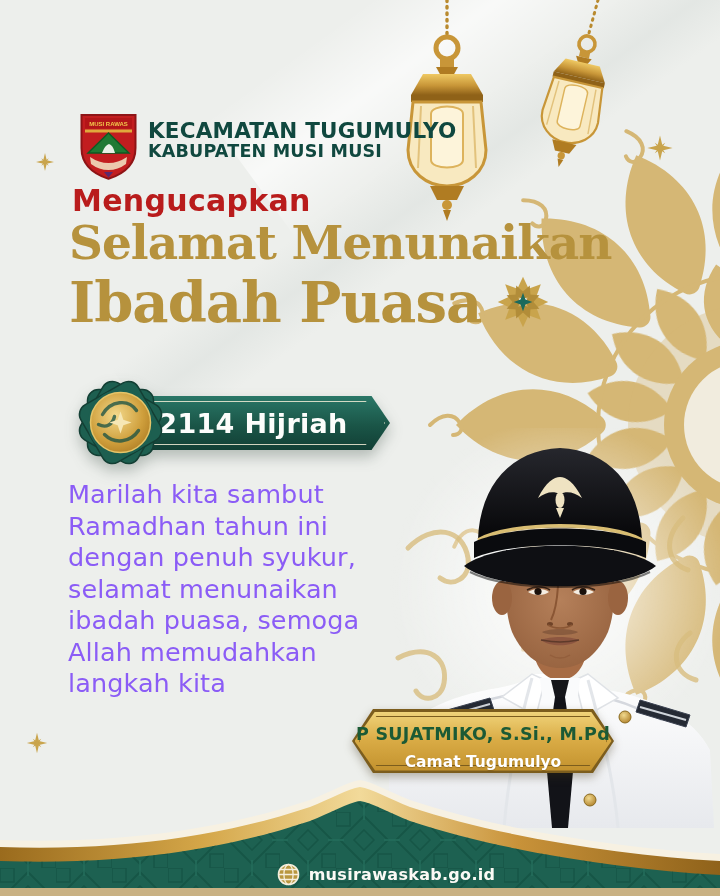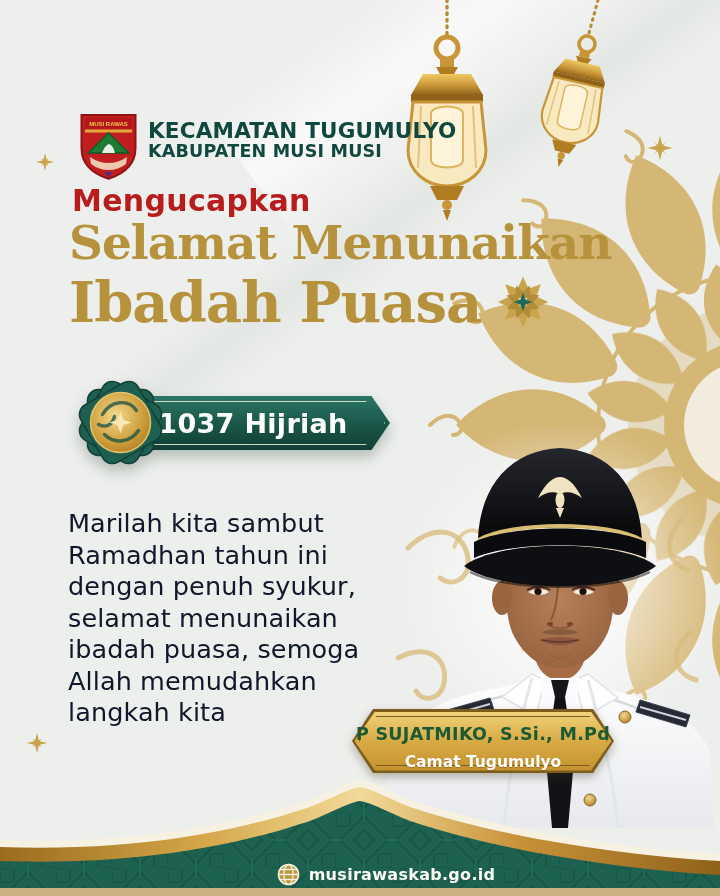--- a/index.html
+++ b/index.html
@@ -36,22 +36,22 @@
     clip-path:polygon(0 0,93.5% 0,100% 50%,93.5% 100%,0 100%);
     border-radius:13px 0 0 13px;}
   .badge-inner{position:absolute;left:5px;top:5px;right:5px;bottom:5px;
     clip-path:polygon(0 0,93% 0,100% 50%,93% 100%,0 100%);
     border:1.5px solid rgba(242,236,214,.85);border-radius:9px 0 0 9px;box-sizing:border-box;}
   .badge-label{position:absolute;left:40px;right:30px;top:0;height:54px;display:flex;align-items:center;justify-content:center;
     color:#fcfdfb;font-size:27px;font-weight:bold;letter-spacing:.3px;}
   .badge-medal{position:absolute;left:0;top:2px;width:97px;height:97px;}
 
   
-  .message{position:absolute;left:68px;top:508px;width:330px;
-    color:#0f172a;font-size:25.5px;line-height:31.5px;white-space:pre-line;letter-spacing:.1px;}
+  .message{position:absolute;left:68px;top:479px;width:330px;
+    color:#8b5cf6;font-size:25.5px;line-height:31.5px;white-space:pre-line;letter-spacing:.1px;}
 
   
   .portrait{position:absolute;left:378px;top:428px;width:342px;height:400px;}
 
   
   .plate{position:absolute;left:352px;top:709px;width:262px;height:64px;z-index:5;
     filter:drop-shadow(0 4px 5px rgba(60,50,20,.35));}
   .plate-outer{position:absolute;inset:0;background:#7c5d1d;
     clip-path:polygon(0% 50%,8% 0%,92% 0%,100% 50%,92% 100%,8% 100%);}
   .plate-mid{position:absolute;inset:2.5px;background:linear-gradient(180deg,#f0d379,#d9ab45 48%,#c3922e);
@@ -230,21 +230,21 @@
             <path d="M0,-19 L5,-9 L0,-4 L-5,-9 Z" transform="rotate(315)"></path>
         </g>
         <path d="M0,-10 L2.6,-2.6 L10,0 L2.6,2.6 L0,10 L-2.6,2.6 L-10,0 L-2.6,-2.6 Z" fill="#1c6a5c"></path>
       </svg>
     </div>
   </div>
 
   <div class="badge">
     <div class="badge-banner">
       <div class="badge-inner"></div>
-      <div class="badge-label">1037 Hijriah</div>
+      <div class="badge-label">2114 Hijriah</div>
     </div>
     <svg class="badge-medal" viewBox="0 0 97 97">
       <defs>
         <radialGradient id="goldRad" cx=".42" cy=".38" r=".75">
           <stop offset="0" stop-color="#f3d98b"></stop>
             <stop offset=".6" stop-color="#cf9f3c"></stop>
             <stop offset="1" stop-color="#a8761f"></stop>
         </radialGradient>
       </defs>
       <g transform="translate(48.5,48.5)">

